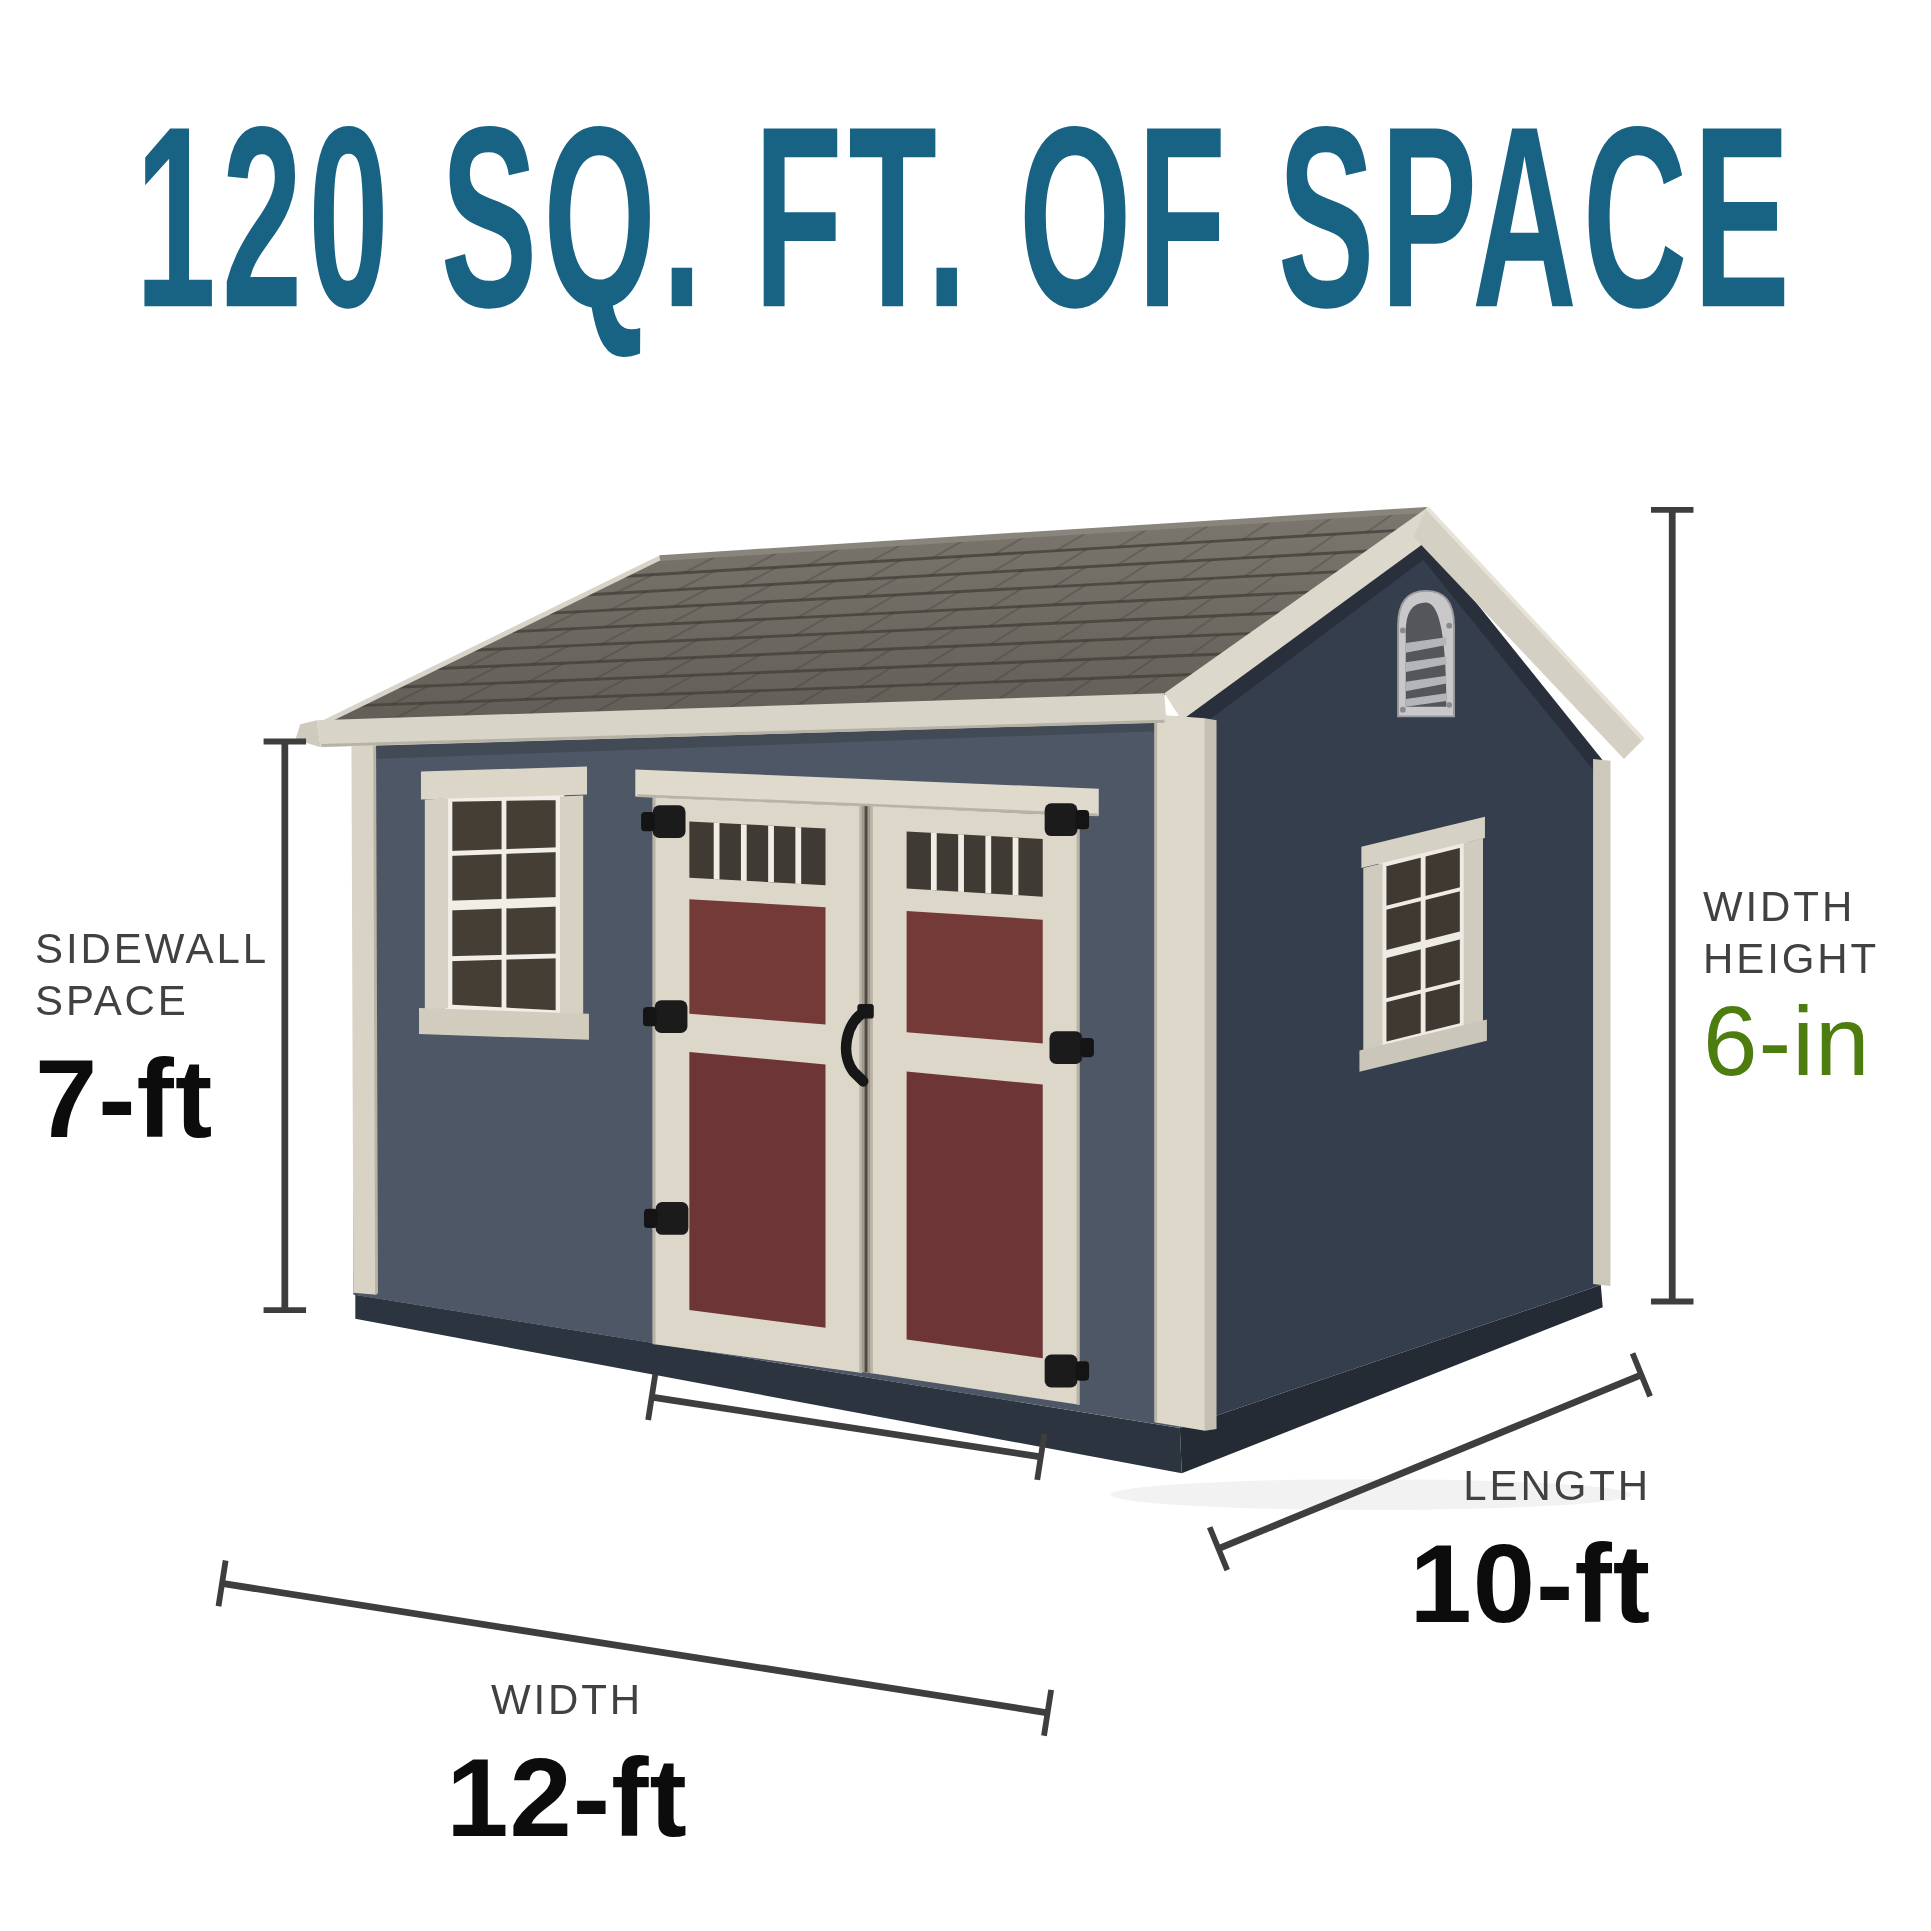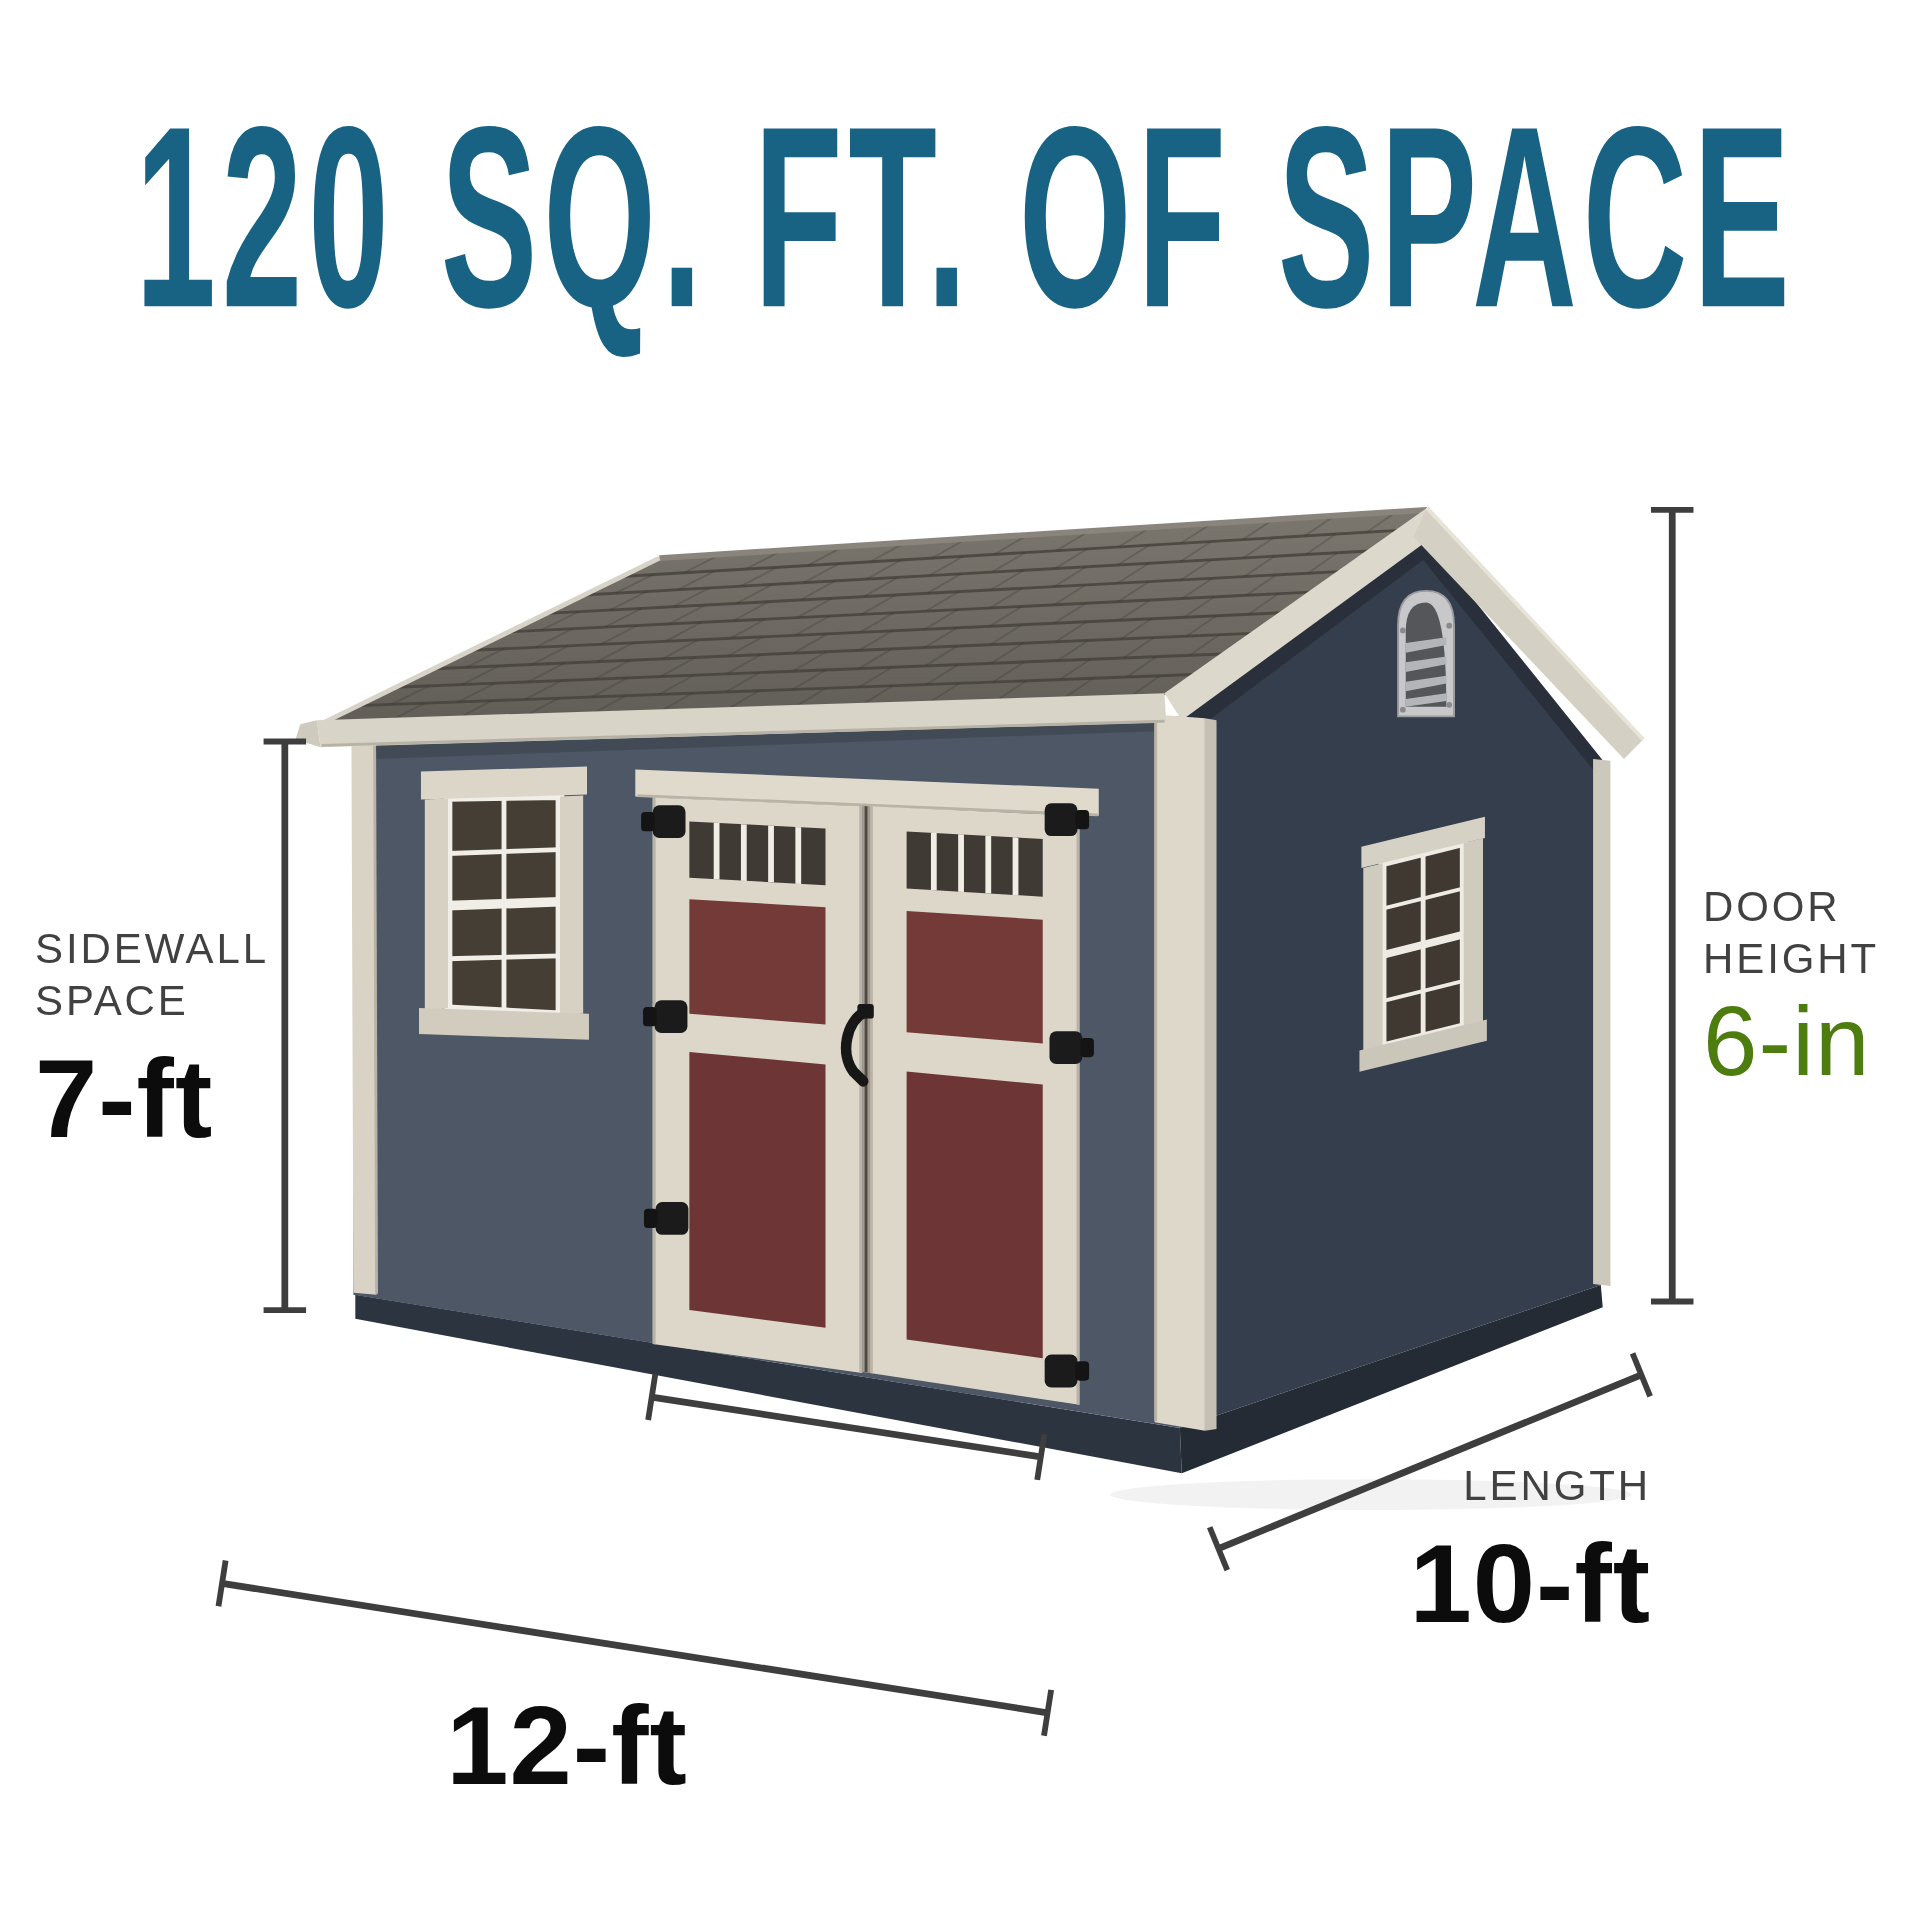--- a/index.html
+++ b/index.html
@@ -319,28 +319,29 @@
       <line x1="1081.3" y1="1797.7" x2="1088.7" y2="1750.3" stroke-width="6"></line>
     </g>
   </svg>
 
   <div class="callout sidewall">
     <div class="dim-label">SIDEWALL SPACE</div>
     <div class="dim-value">7-ft</div>
   </div>
 
   <div class="callout peak">
-    <div class="dim-label">DOOR HEIGHT</div>
+    <div class="dim-label">WIDTH HEIGHT</div>
     <div class="dim-value-light">6-in</div>
   </div>
 
 
   <div class="callout length">
     <div class="dim-label">LENGTH</div>
     <div class="dim-value">10-ft</div>
   </div>
 
   <div class="callout width">
+    <div class="dim-label">WIDTH</div>
     <div class="dim-value">12-ft</div>
   </div>
 
 </div>
 
 
 </body></html>

